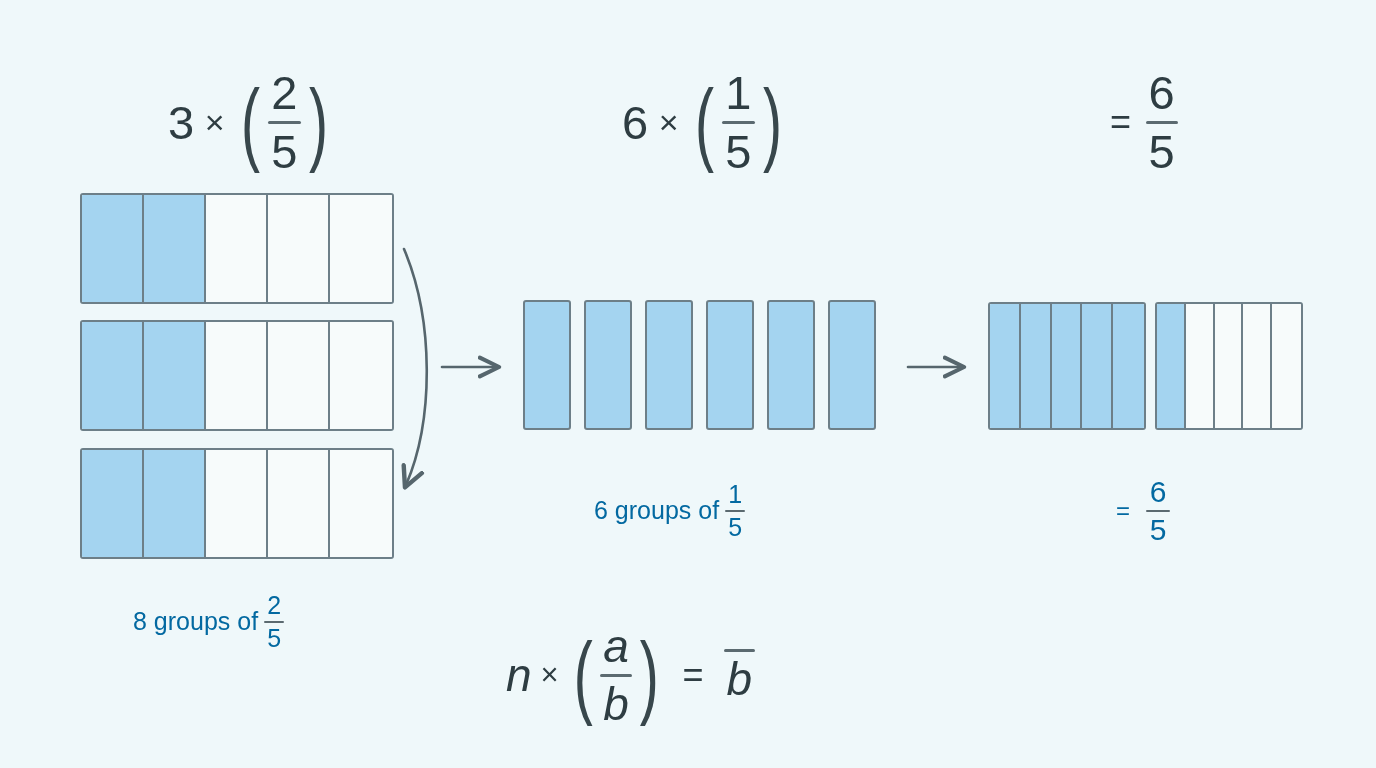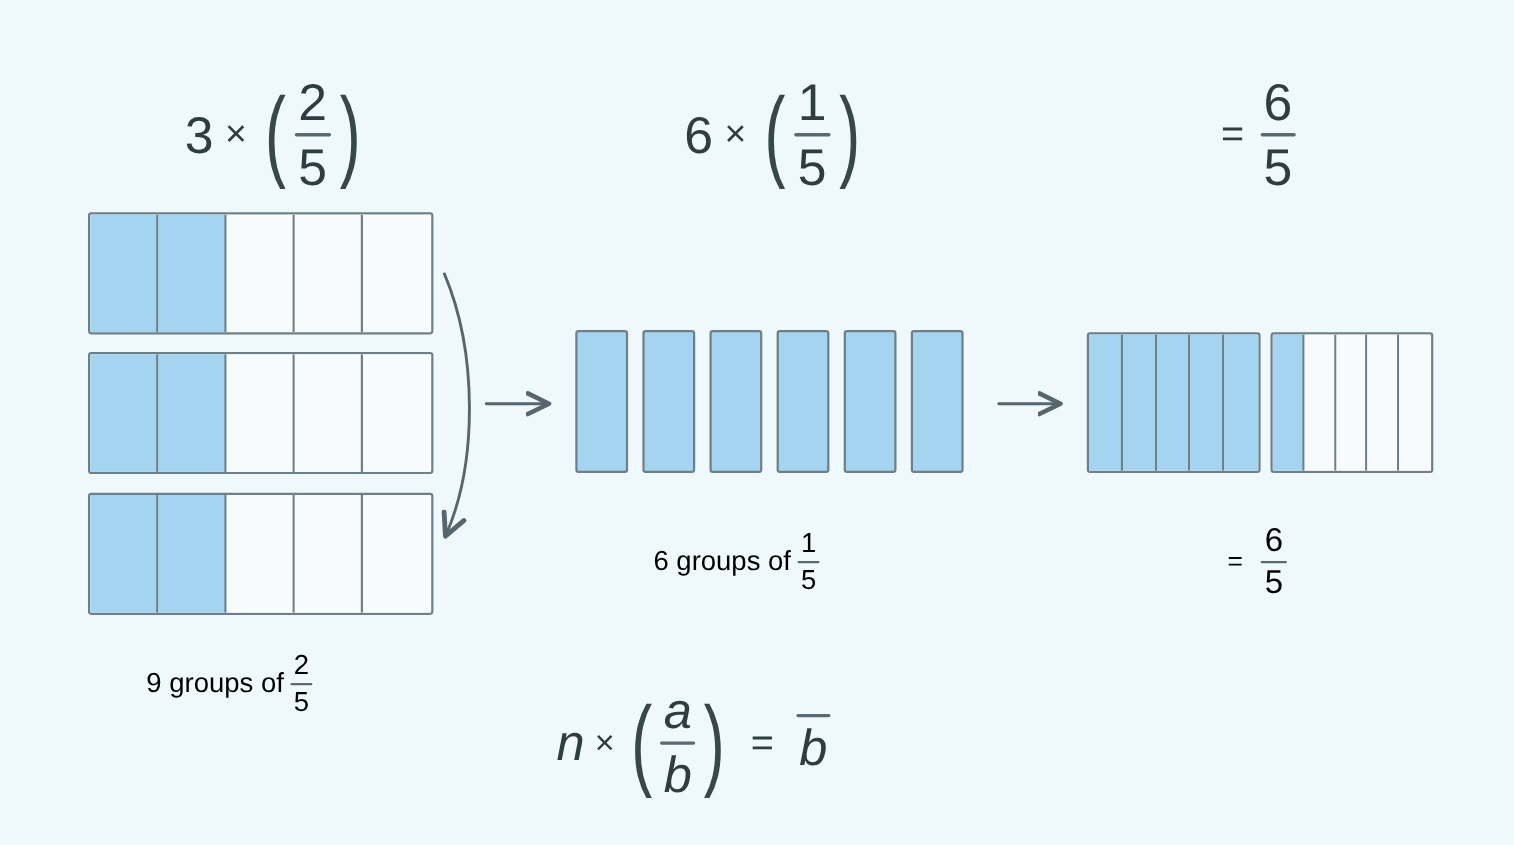--- a/index.html
+++ b/index.html
@@ -53,21 +53,21 @@
     min-width:30px;
     margin:3px 0;
     border-radius:2px;
   }
 
   
   .caption{
     position:absolute;
     display:flex;align-items:center;
     font-size:25px;
-    color:#000000;
+    color:#0369a1;
     white-space:nowrap;
   }
   .caption .frac{font-size:25px;margin-left:6px;}
   .caption .frac .bar{height:2px;min-width:20px;margin:2px 0;}
 
   .caption.eqcap{font-size:30px;}
   .caption.eqcap .eqsym{margin-right:10px;font-size:24px;}
   .caption.eqcap .frac{font-size:30px;}
   .caption.eqcap .frac .bar{min-width:24px;height:2px;}
 
@@ -171,21 +171,21 @@
 
   <div class="bar-row" style="left:80px;top:448px;width:314px;height:111px;">
     <div class="cell filled" style="width:20%;"></div>
     <div class="cell filled" style="width:20%;"></div>
     <div class="cell" style="width:20%;"></div>
     <div class="cell" style="width:20%;"></div>
     <div class="cell" style="width:20%;"></div>
   </div>
 
   <div class="caption" style="left:133px;top:592px;">
-    <span>9 groups of</span>
+    <span>8 groups of</span>
     <span class="frac">
       <span class="num">2</span>
       <span class="bar"></span>
       <span class="den">5</span>
     </span>
   </div>
 
   <div class="unit" style="left:523px;top:300px;width:48px;height:130px;"></div>
   <div class="unit" style="left:584px;top:300px;width:48px;height:130px;"></div>
   <div class="unit" style="left:645px;top:300px;width:48px;height:130px;"></div>

